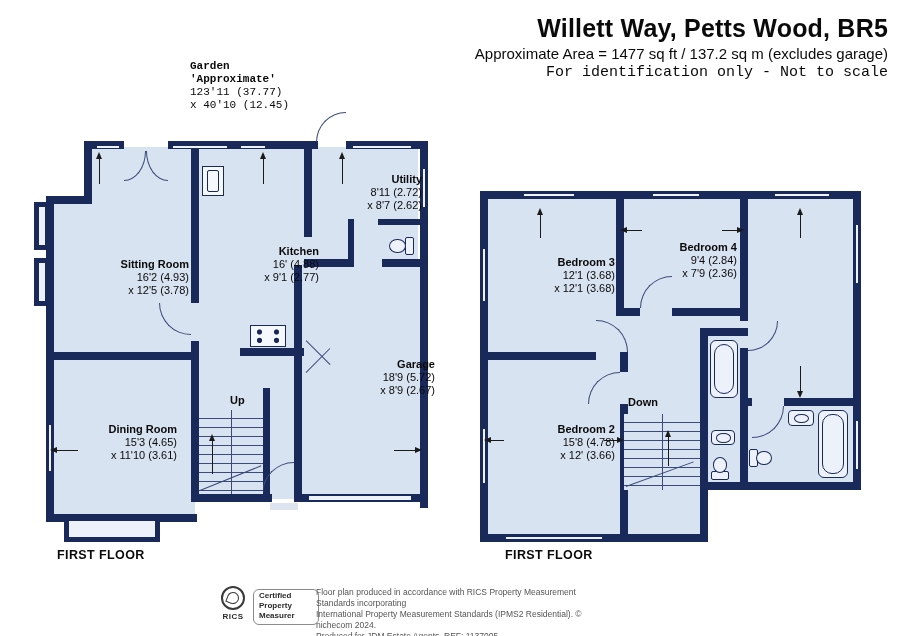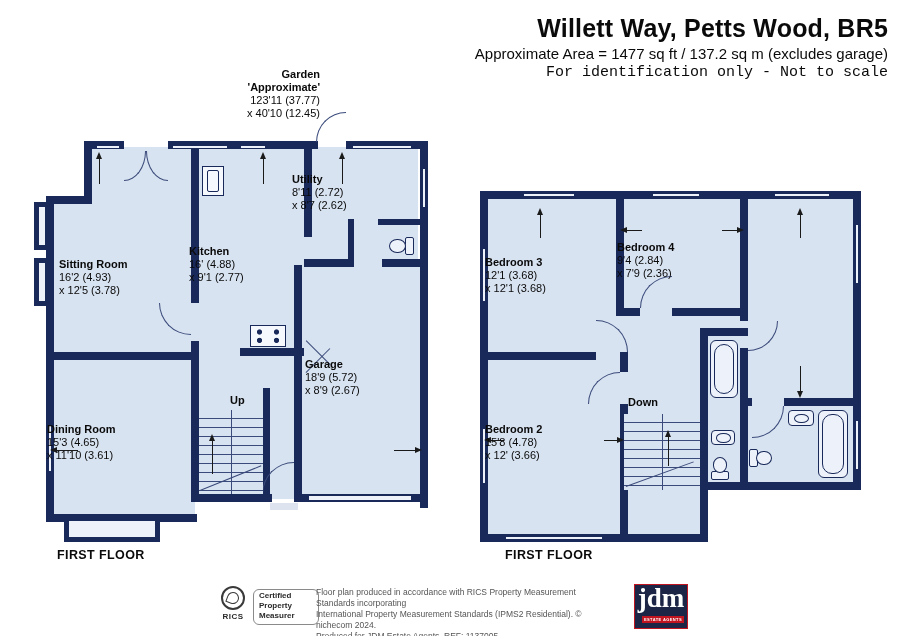--- a/index.html
+++ b/index.html
@@ -44,23 +44,23 @@
   .dimv{position:absolute;width:1px;background:#1a1a1a;}
   .dimv.up::before{content:'';position:absolute;top:-6px;left:-3px;border-left:3.5px solid transparent;border-right:3.5px solid transparent;border-bottom:7px solid #1a1a1a;}
   .dimv.down::after{content:'';position:absolute;bottom:-6px;left:-3px;border-left:3.5px solid transparent;border-right:3.5px solid transparent;border-top:7px solid #1a1a1a;}
   .dimh{position:absolute;height:1px;background:#1a1a1a;}
   .dimh.left::before{content:'';position:absolute;left:-6px;top:-3px;border-top:3.5px solid transparent;border-bottom:3.5px solid transparent;border-right:7px solid #1a1a1a;}
   .dimh.right::after{content:'';position:absolute;right:-6px;top:-3px;border-top:3.5px solid transparent;border-bottom:3.5px solid transparent;border-left:7px solid #1a1a1a;}
   
   .title{position:absolute;right:12px;top:14px;font-size:25px;font-weight:bold;letter-spacing:.2px;}
   .subtitle{position:absolute;right:12px;top:45px;font-size:15px;}
   .note{position:absolute;right:12px;top:64px;font-size:15px;font-family:Liberation Mono, monospace;}
-  .garden{position:absolute;left:190px;top:68px;width:130px;text-align:right;font-size:11px;line-height:13px;}
+  .garden{position:absolute;left:190px;top:60px;width:130px;text-align:left;font-size:11px;line-height:13px;font-family:Liberation Mono, monospace;}
   .garden .b{font-weight:bold;}
-  .rlabel{position:absolute;width:130px;text-align:left;font-size:11px;line-height:13px;}
+  .rlabel{position:absolute;width:130px;text-align:right;font-size:11px;line-height:13px;}
   .rlabel.w120{width:120px;margin-top:12px;}
   .rlabel .rn{font-weight:bold;}
   .stair-label{position:absolute;font-size:11px;font-weight:bold;}
   .floor-label{position:absolute;font-size:12.5px;font-weight:bold;letter-spacing:.4px;}
   
   .rics-icon{position:absolute;left:221px;top:586px;width:24px;height:24px;border:2px solid #3a3a3a;border-radius:50%;box-sizing:border-box;}
   .rics-icon::after{content:'';position:absolute;inset:4px;border:1.5px solid #3a3a3a;border-radius:50% 50% 50% 0;transform:rotate(20deg);}
   .rics-word{position:absolute;left:217px;top:612px;width:32px;text-align:center;font-size:8px;font-weight:bold;letter-spacing:.5px;color:#2a2a2a;}
   .rics-box{position:absolute;left:253px;top:589px;width:54px;height:32px;border:1.5px solid #8a8a8a;border-radius:6px;padding:1px 5px;font-size:8px;font-weight:bold;line-height:10px;color:#2a2a2a;}
   .disclaimer{position:absolute;left:316px;top:587px;width:300px;font-size:8.5px;line-height:11px;color:#555;}
@@ -252,18 +252,14 @@
   <div class="rics-box">
     <div>Certified</div>
     <div>Property</div>
     <div>Measurer</div>
   </div>
   <div class="disclaimer">
     <div>Floor plan produced in accordance with RICS Property Measurement Standards incorporating</div>
     <div>International Property Measurement Standards (IPMS2 Residential).  © nichecom 2024.</div>
     <div>Produced for JDM Estate Agents.   REF: 1137005</div>
   </div>
-  <div class="jdm">
-    <div class="brand">jdm</div>
-    <div class="tag">ESTATE AGENTS</div>
-  </div>
 
 </div>
 
 </body></html>

